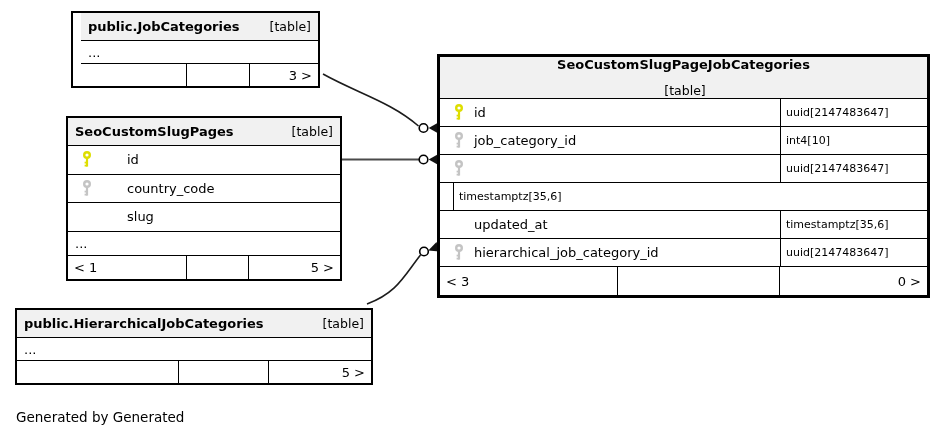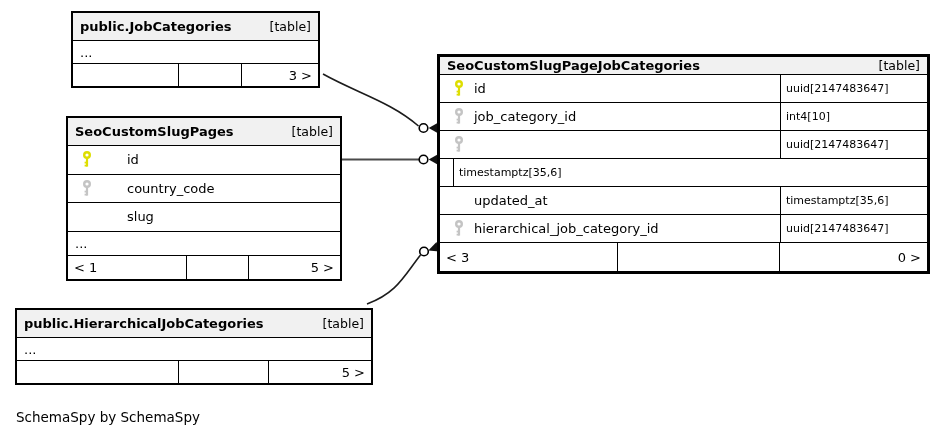--- a/index.html
+++ b/index.html
@@ -11,21 +11,21 @@
   .edges { position:absolute; left:0; top:0; width:944px; height:441px; pointer-events:none; }
 
   .tbl { position:absolute; background:#fff; border:2px solid #000; box-sizing:border-box; }
   .tbl.thick { border-width:3px; }
 
   .hdr {
     display:flex; justify-content:space-between; align-items:center;
     background:#f1f1f1; border-bottom:1.5px solid #000;
     padding:0 7px; height:28px; box-sizing:border-box;
   }
-  .tbl.thick .hdr { height:18px; }
+  .tbl.thick .hdr { height:42px;flex-direction:column; }
   .tname { font-weight:bold; font-size:13px; white-space:nowrap; }
   .badge { font-size:12.5px; margin-left:3px; white-space:nowrap; }
 
   .crow {
     display:flex; align-items:center; height:28.5px;
     border-bottom:1.5px solid #000; box-sizing:border-box;
     padding-left:13px; font-size:13px;gap:16px;
   }
   .tbl.thick .crow { height:28px; }
   .kslot { width:12px; height:17px; margin-right:18px; flex:0 0 auto; }
@@ -69,21 +69,21 @@
 
     <path d="M 325,159.5 L 419,159.5" fill="none" stroke="#4a4a4a" stroke-width="1.8"></path>
     <circle cx="423.5" cy="159.5" r="4.3" fill="#fff" stroke="#000" stroke-width="1.6"></circle>
     <polygon points="428.7,159.5 437.5,154.5 437.5,164.5" fill="#111"></polygon>
 
     <path d="M 367,304 C 397,293 404,276 420.5,255" fill="none" stroke="#1c1c1c" stroke-width="1.6"></path>
     <circle cx="424" cy="251.5" r="4.3" fill="#fff" stroke="#000" stroke-width="1.6"></circle>
     <polygon points="428.3,250.5 436.5,242 439.5,251.5" fill="#111"></polygon>
   </svg>
 
-  <div class="tbl" style="left:71px; top:11px; width:249px;">
+  <div class="tbl" style="left:71px; top:11px; width:249px;padding-left:8px;">
     <div class="hdr">
       <span class="tname">public.JobCategories</span>
       <span class="badge">[table]</span>
     </div>
     <div class="erow">...</div>
     <div class="foot">
       <div class="fcell" style="flex:0 0 106px;"></div>
       <div class="fcell" style="flex:0 0 63px;"></div>
       <div class="fcell last">3 &gt;</div>
     </div>
@@ -218,14 +218,14 @@
       <div class="typecell">uuid[2147483647]</div>
     </div>
 
     <div class="foot">
       <div class="fcell" style="flex:0 0 178px;">&lt; 3</div>
       <div class="fcell" style="flex:0 0 162px;"></div>
       <div class="fcell last">0 &gt;</div>
     </div>
   </div>
 
-  <div class="credit">SchemaSpy by SchemaSpy</div>
+  <div class="credit">Generated by Generated</div>
 </div>
 
 </body></html>

